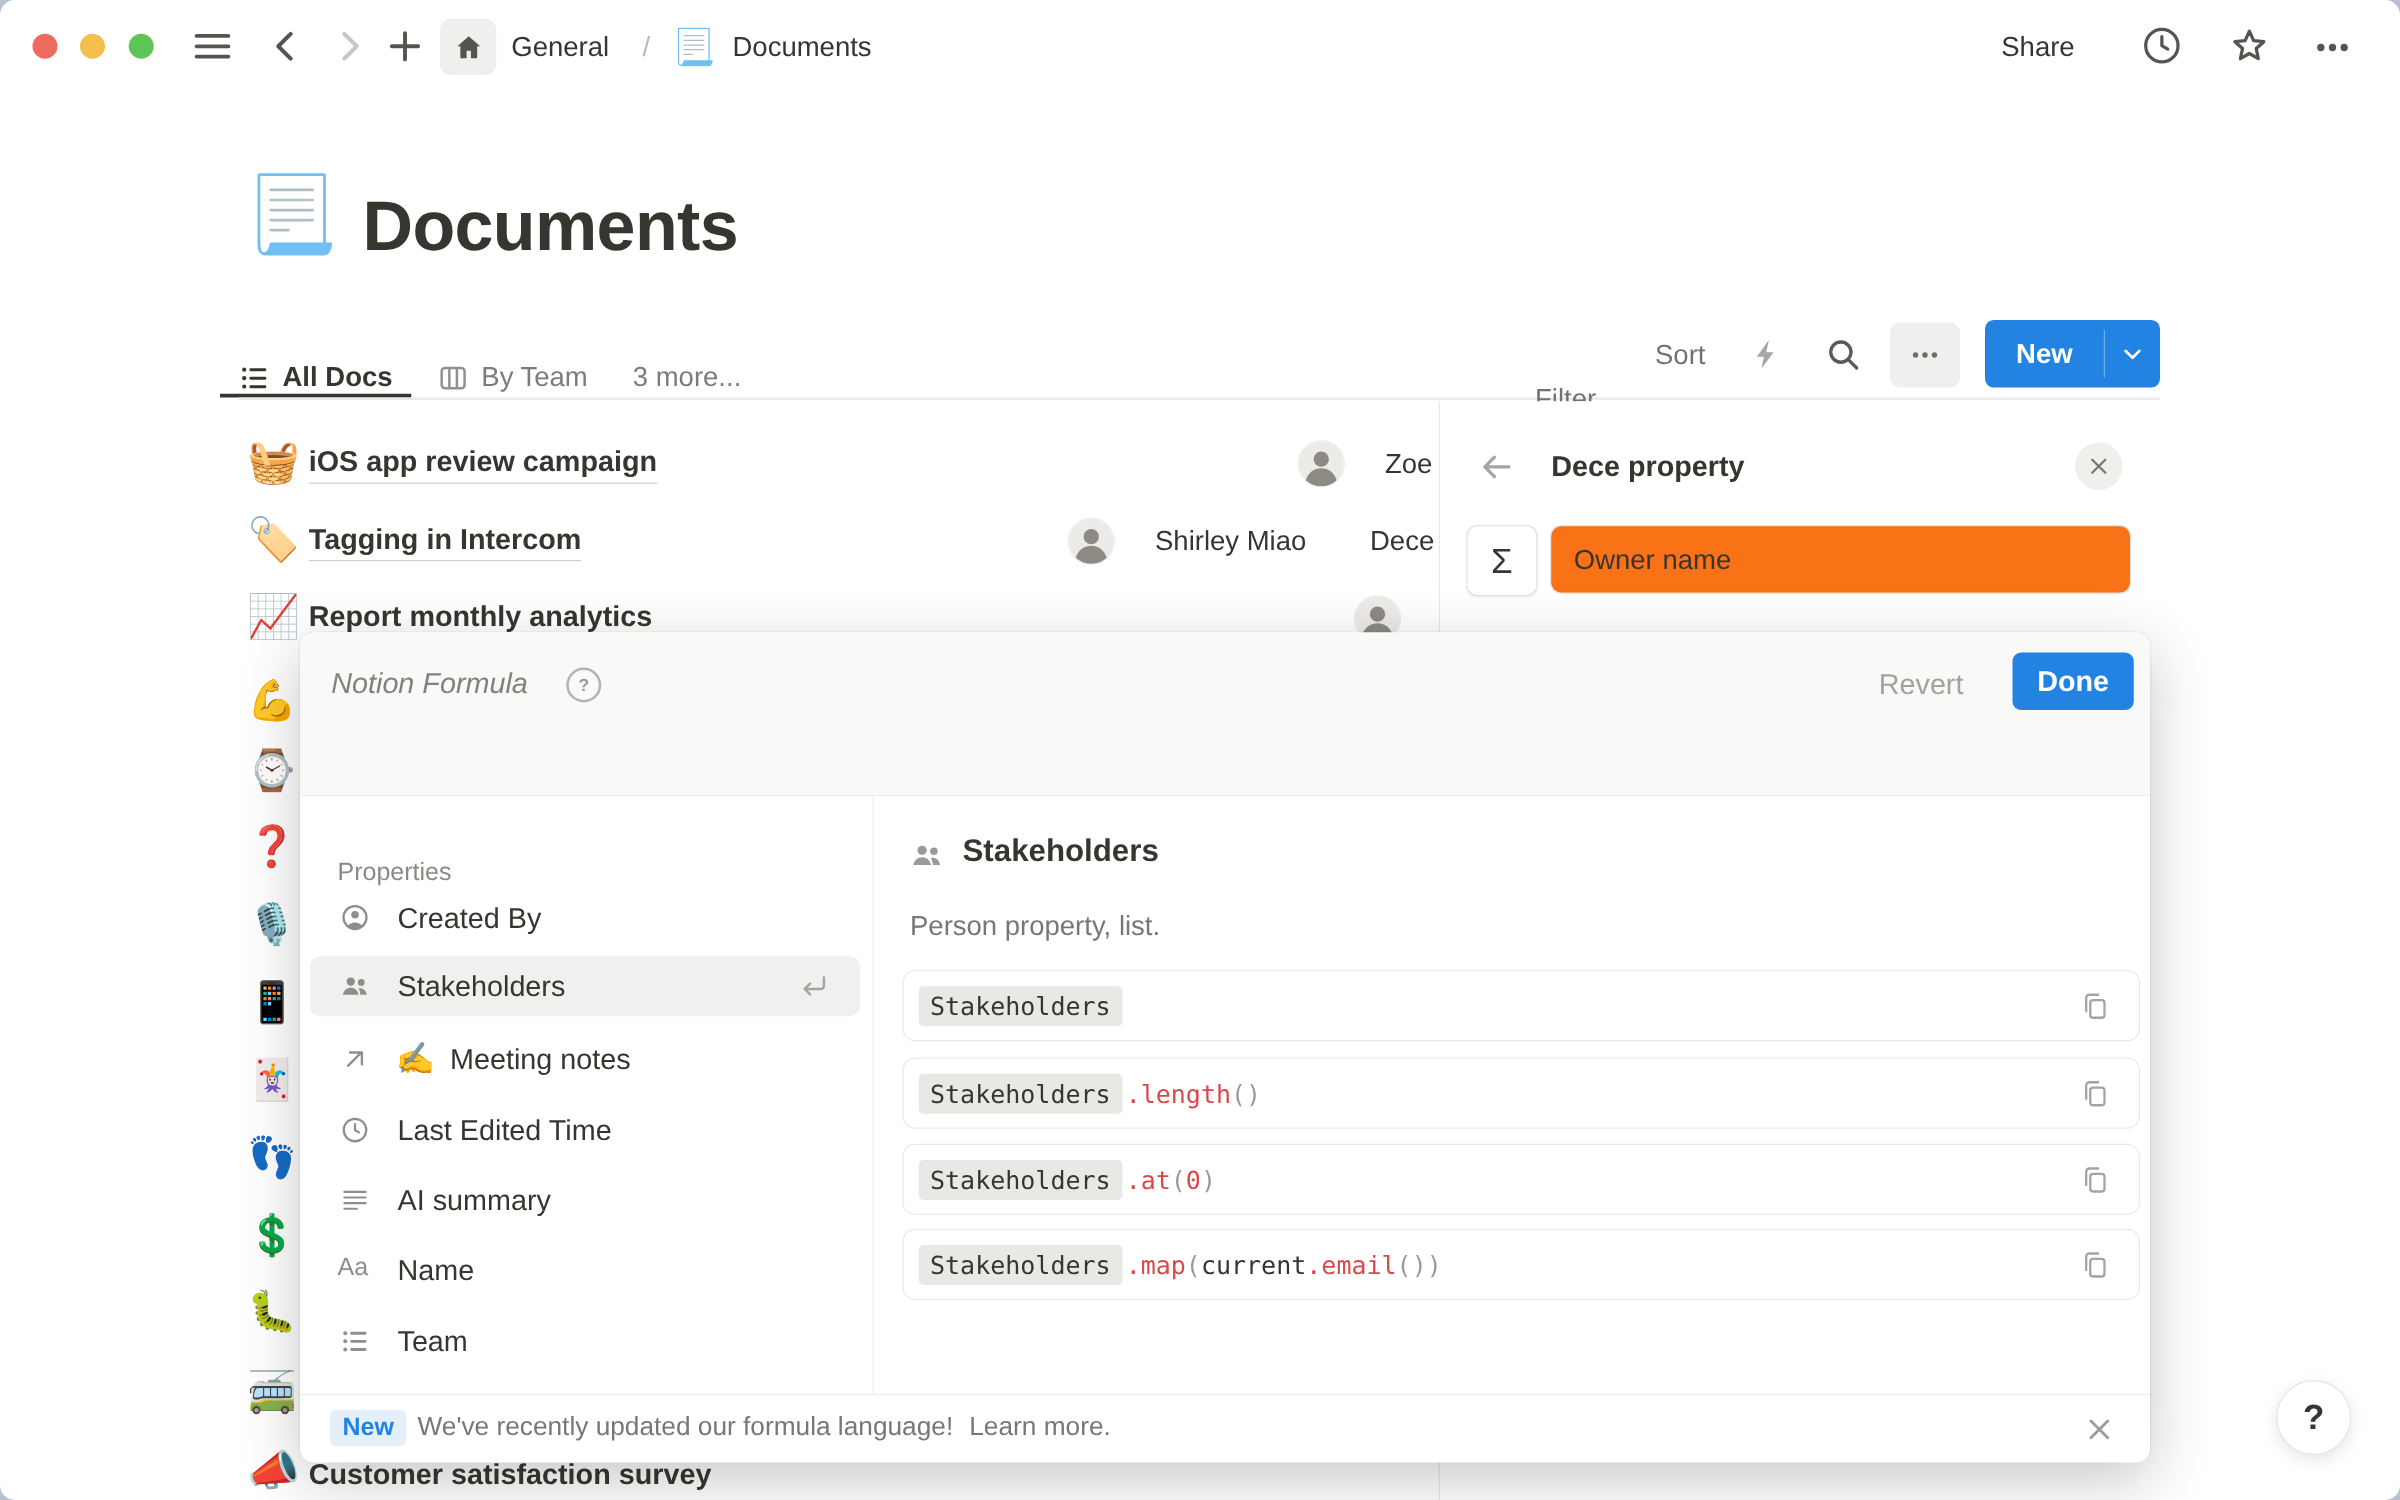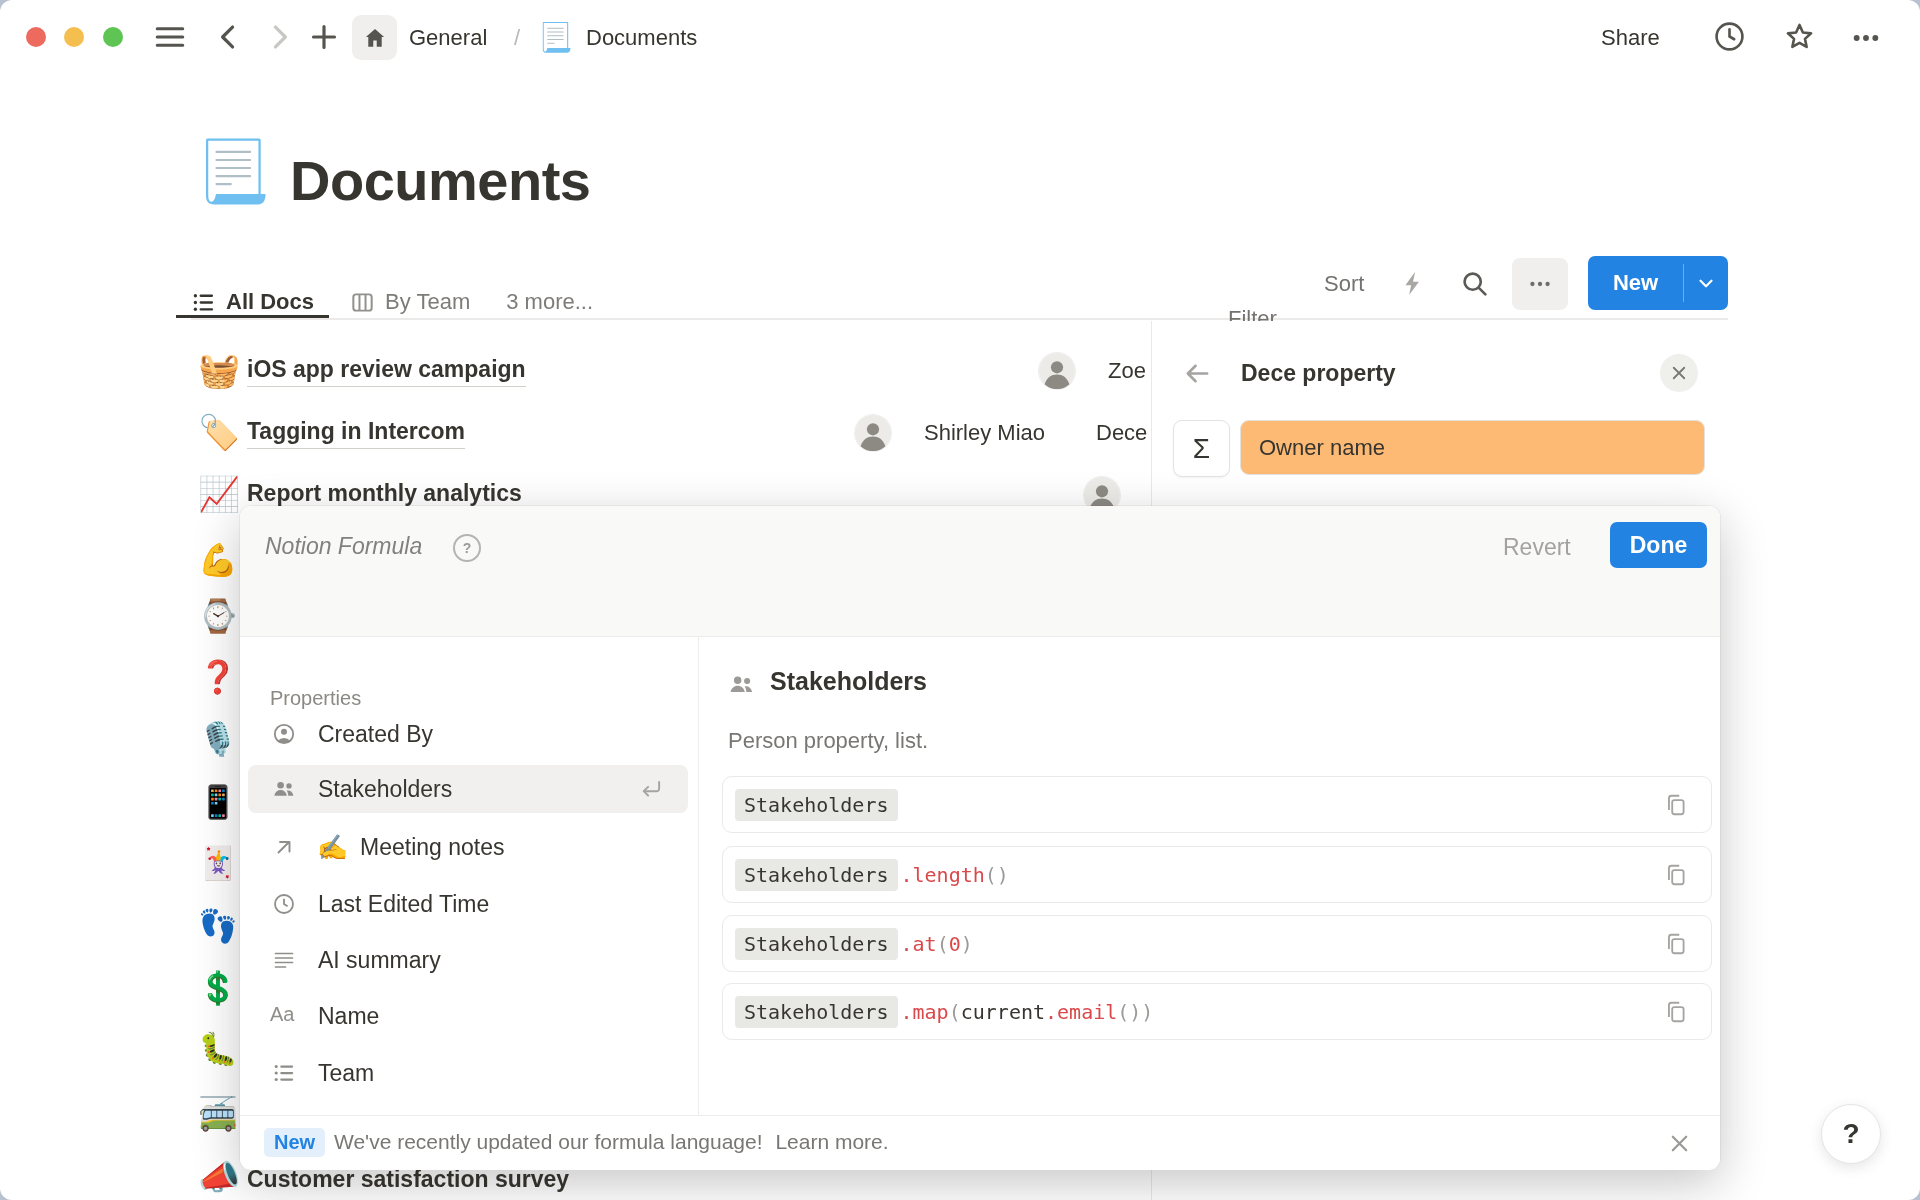--- a/index.html
+++ b/index.html
@@ -31,21 +31,21 @@
   .row-emoji{font-size:34px;line-height:1;}
   .cell-txt{font-size:22px;color:#37352f;white-space:nowrap;overflow:hidden;}
   .avatar{width:36px;height:36px;border-radius:50%;box-shadow:0 0 0 1px rgba(0,0,0,0.07);}
   .col-emoji{font-size:32px;line-height:1;width:40px;text-align:center;}
   
   .side-panel{left:1151px;top:321px;width:577px;height:879px;background:#fff;border-left:1px solid #e9e9e7;}
   .x-circle{width:38px;height:38px;border-radius:50%;background:#efefec;color:#787774;}
   .sigma-btn{width:55px;height:55px;border:1px solid #e4e3e0;border-radius:9px;background:#fff;
              box-shadow:0 1px 2px rgba(0,0,0,0.05);font-size:28px;display:flex;align-items:center;justify-content:center;}
   .prop-input{width:465px;height:55px;box-sizing:border-box;border:1px solid #e3e2df;border-radius:9px;
-              background:#fdba74;font-size:22px;color:#37352f;padding:0 18px;font-family:"Liberation Sans",sans-serif;outline:none;}
+              background:#f97316;font-size:22px;color:#37352f;padding:0 18px;font-family:"Liberation Sans",sans-serif;outline:none;}
   
   .popup{left:240px;top:506px;width:1480px;height:663px;background:#fff;border-radius:11px;
          box-shadow:0 0 0 1px rgba(15,15,15,0.05),0 14px 48px rgba(15,15,15,0.24);}
   .popup-header{left:0;top:0;width:1480px;height:130px;background:#f9f9f8;border-bottom:1px solid #eeedeb;
                 border-radius:11px 11px 0 0;}
   .nf-title{font-size:23px;color:#82817d;font-weight:500;font-style:italic;}
   .q-circle{width:24px;height:24px;border-radius:50%;border:2px solid #b5b4b1;color:#9b9a97;
             font-size:14px;font-weight:600;display:flex;align-items:center;justify-content:center;}
   .revert{font-size:23px;color:#a3a29e;font-weight:500;}
   .done-btn{width:97px;height:46px;background:#2383e2;color:#fff;border-radius:7px;font-size:23px;font-weight:600;

